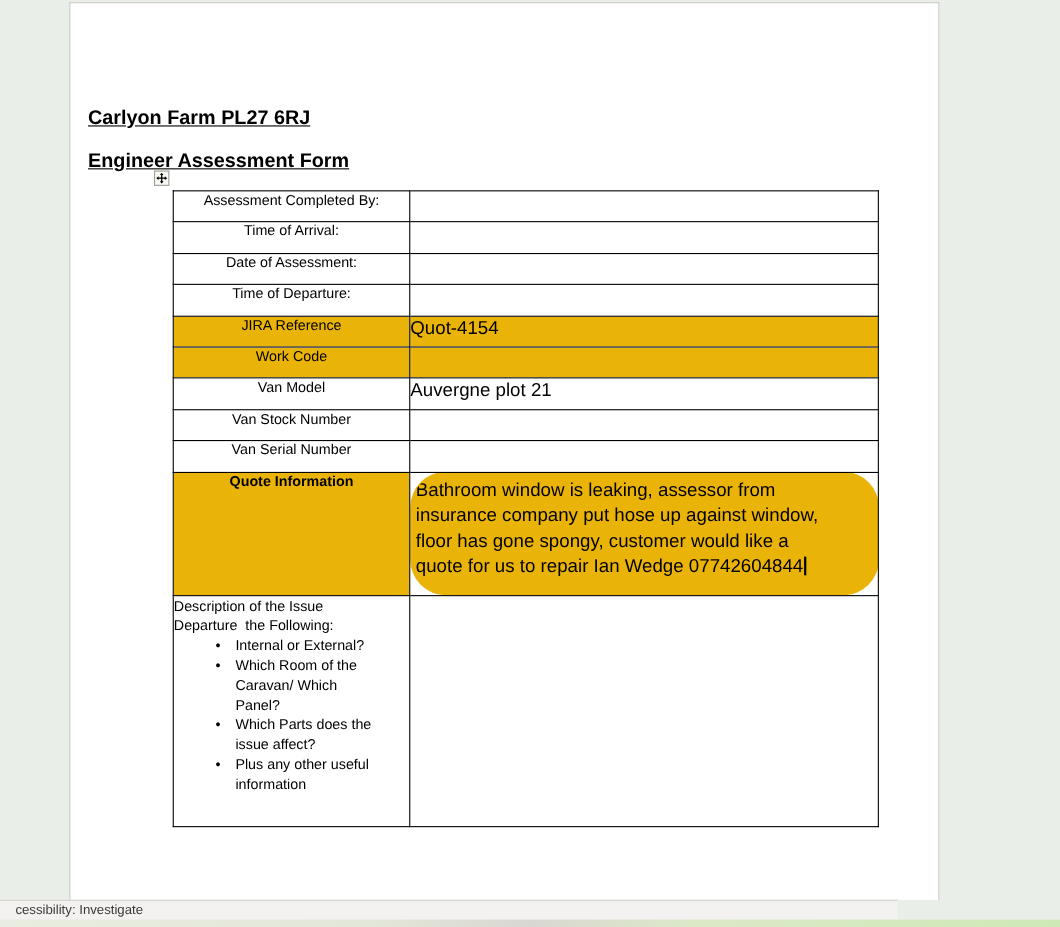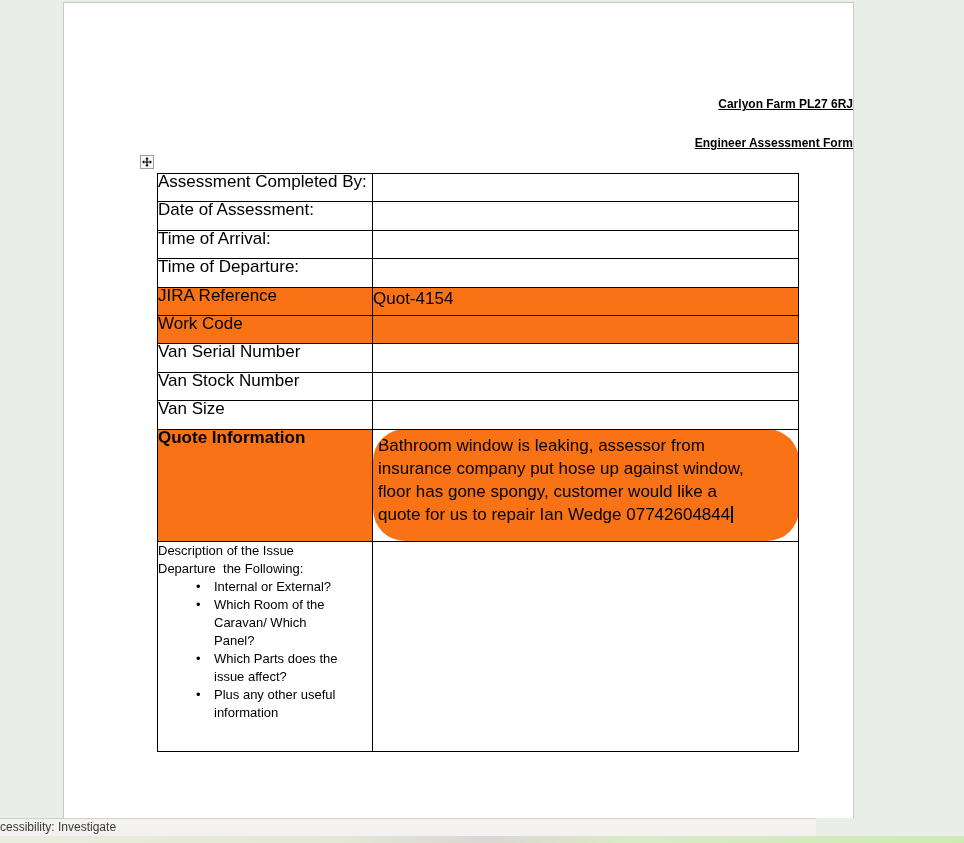--- a/index.html
+++ b/index.html
@@ -18,24 +18,25 @@
     position: absolute;
     left: 63px; top: 2px;
     width: 791px; height: 816px;
     background: #ffffff;
     border: 1px solid #c9c9c3;
     border-bottom: none;
     overflow: hidden;
   }
   .doc-title {
     position: absolute; left: 0; width: 100%;
-    text-align: right;
-    font-size: 12px; font-weight: bold;
+    text-align: left;
+    font-size: 18px; font-weight: bold;
     text-decoration: underline;
     white-space: pre;
+    padding-left: 16px;
   }
   .doc-title.t1 { top: 94px; }
   .doc-title.t2 { top: 133px; }
 
   
   .table-handle {
     position: absolute;
     left: 76px; top: 152px;
     width: 14px; height: 14px;
     background: #f7f7f4;
@@ -57,32 +58,32 @@
     border: 1.5px solid #000;
     vertical-align: top;
     padding: 0;
     overflow: hidden;
   }
   col.c-label { width: 215px; }
   col.c-value { width: 426px; }
 
   tr.std { height: 28.4px; }
   td.lbl {
-    text-align: left;
-    font-size: 17px;
+    text-align: center;
+    font-size: 13px;
     padding-top: 3px;
     line-height: 16px;
   }
   td.val {
     text-align: left;
     font-size: 17px;
     padding-top: 2px;
     line-height: 22px;
   }
-  tr.shaded td { background: #f97316; }
+  tr.shaded td { background: #eab308; }
 
   tr.quote-row { height: 112px; }
   tr.quote-row td.lbl { font-weight: bold; }
   tr.quote-row td.val {
     font-size: 17px;
     line-height: 23px;
     padding: 4px 5px 0 5px;
     border-radius: 32px;
   }
   .pre-wrap { white-space: pre-wrap; }
@@ -123,21 +124,21 @@
   
   .statusbar {
     position: absolute;
     left: 0; top: 818px;
     width: 816px; height: 18px;
     background: #f3f2f0;
     border-top: 1px solid #d3d1cd;
     font-size: 12px;
     color: #3a3a3a;
     line-height: 17px;
-    padding-left: 0;
+    padding-left: 14px;
   }
   .statusbar .status-item { cursor: pointer; }
   .taskbar-strip {
     position: absolute;
     left: 0; top: 836px;
     width: 964px; height: 7px;
     background: linear-gradient(90deg,
       #e9ece0 0%, #e3e7d9 35%, #d9d7d2 50%, #dbe9c8 65%, #cfe9b6 100%);
   }
 </style>
@@ -166,49 +167,49 @@
         <col class="c-label">
         <col class="c-value">
       </colgroup>
 
     <tbody>
         <tr class="std">
       <td class="lbl"><span>Assessment Completed By:</span></td>
       <td class="val"><span></span></td>
     </tr>
     <tr class="std">
+      <td class="lbl"><span>Time of Arrival:</span></td>
+      <td class="val"><span></span></td>
+    </tr>
+    <tr class="std">
       <td class="lbl"><span>Date of Assessment:</span></td>
-      <td class="val"><span></span></td>
-    </tr>
-    <tr class="std">
-      <td class="lbl"><span>Time of Arrival:</span></td>
       <td class="val"><span></span></td>
     </tr>
     <tr class="std">
       <td class="lbl"><span>Time of Departure:</span></td>
       <td class="val"><span></span></td>
     </tr>
     <tr class="std shaded">
       <td class="lbl"><span>JIRA Reference</span></td>
       <td class="val"><span>Quot-4154</span></td>
     </tr>
     <tr class="std shaded">
       <td class="lbl"><span>Work Code</span></td>
       <td class="val"><span></span></td>
     </tr>
     <tr class="std">
+      <td class="lbl"><span>Van Model</span></td>
+      <td class="val"><span>Auvergne plot 21</span></td>
+    </tr>
+    <tr class="std">
+      <td class="lbl"><span>Van Stock Number</span></td>
+      <td class="val"><span></span></td>
+    </tr>
+    <tr class="std">
       <td class="lbl"><span>Van Serial Number</span></td>
-      <td class="val"><span></span></td>
-    </tr>
-    <tr class="std">
-      <td class="lbl"><span>Van Stock Number</span></td>
-      <td class="val"><span></span></td>
-    </tr>
-    <tr class="std">
-      <td class="lbl"><span>Van Size</span></td>
       <td class="val"><span></span></td>
     </tr>
 
     <tr class="quote-row shaded">
       <td class="lbl"><span>Quote Information</span></td>
       <td class="val">
         <span class="pre-wrap">Bathroom window is leaking, assessor from
 insurance company put hose up against window,
 floor has gone spongy, customer would like a
 quote for us to repair Ian Wedge 07742604844</span><span class="caret"></span>

